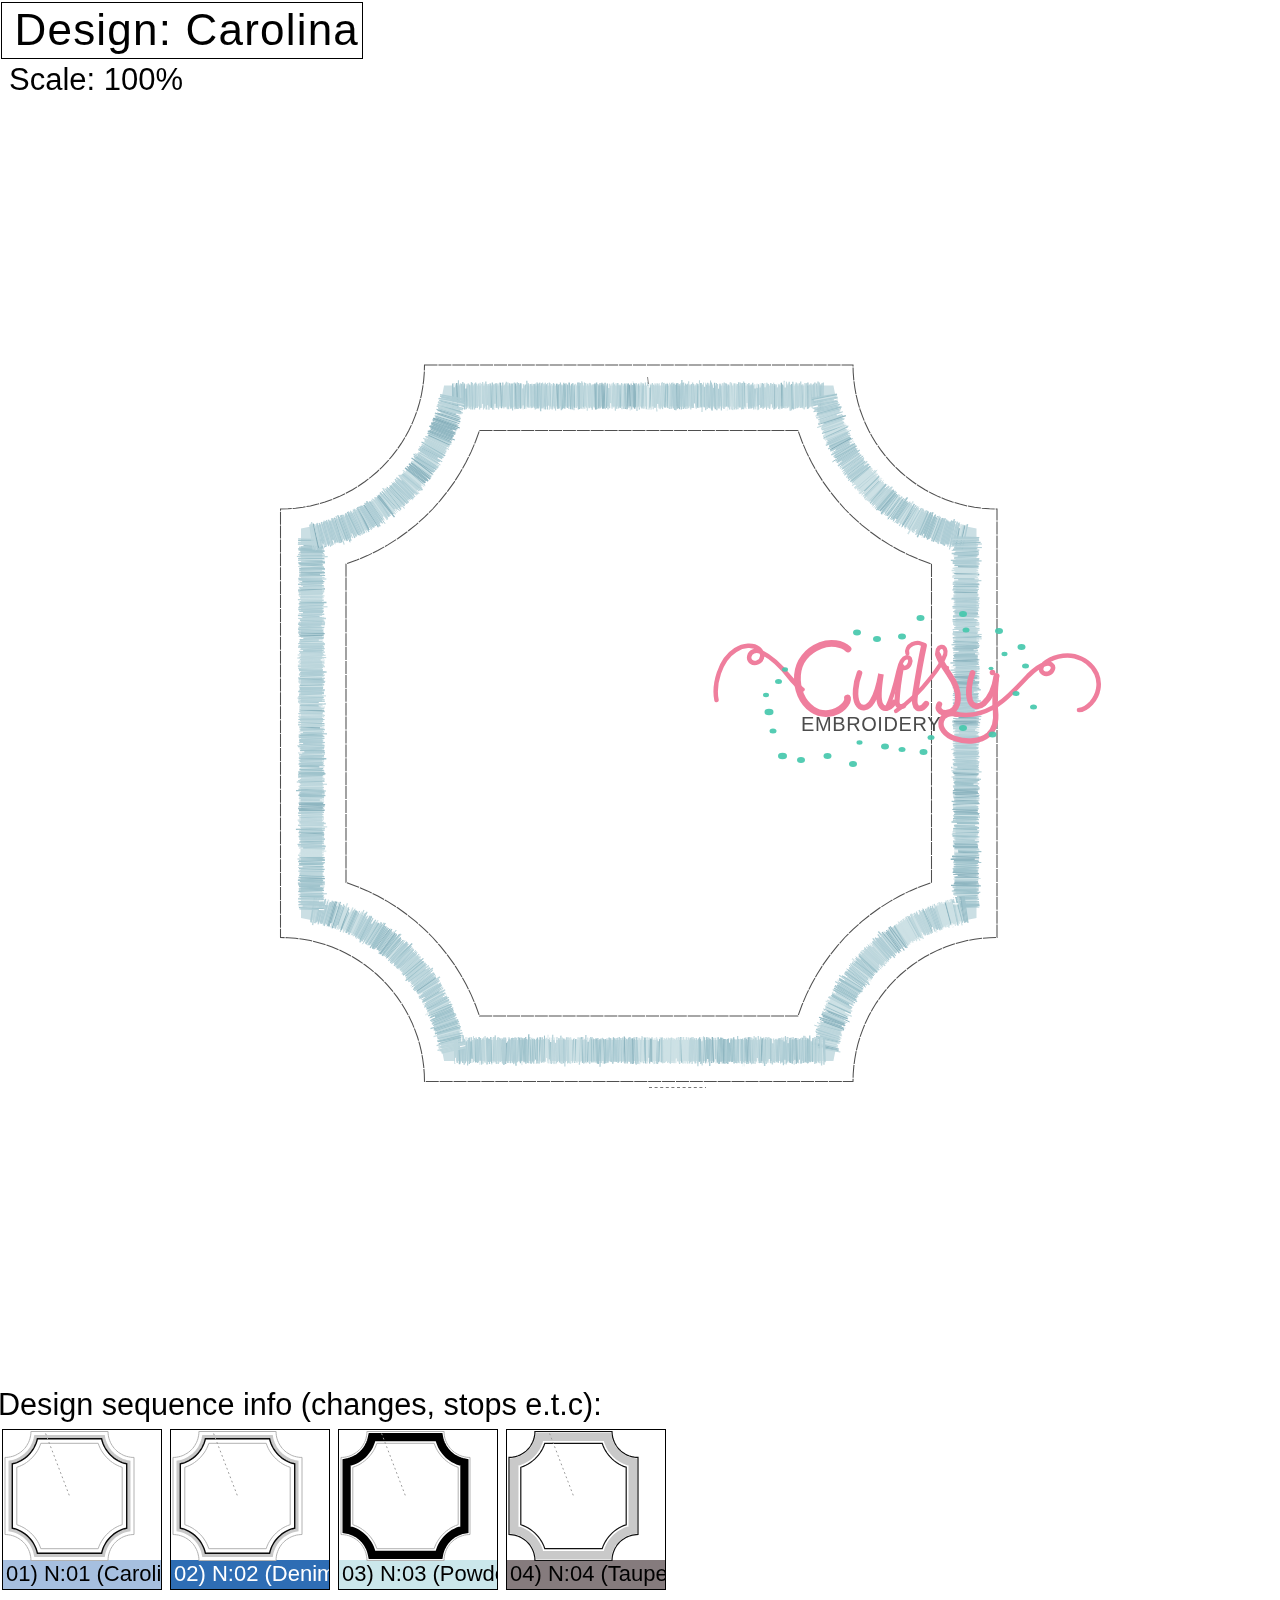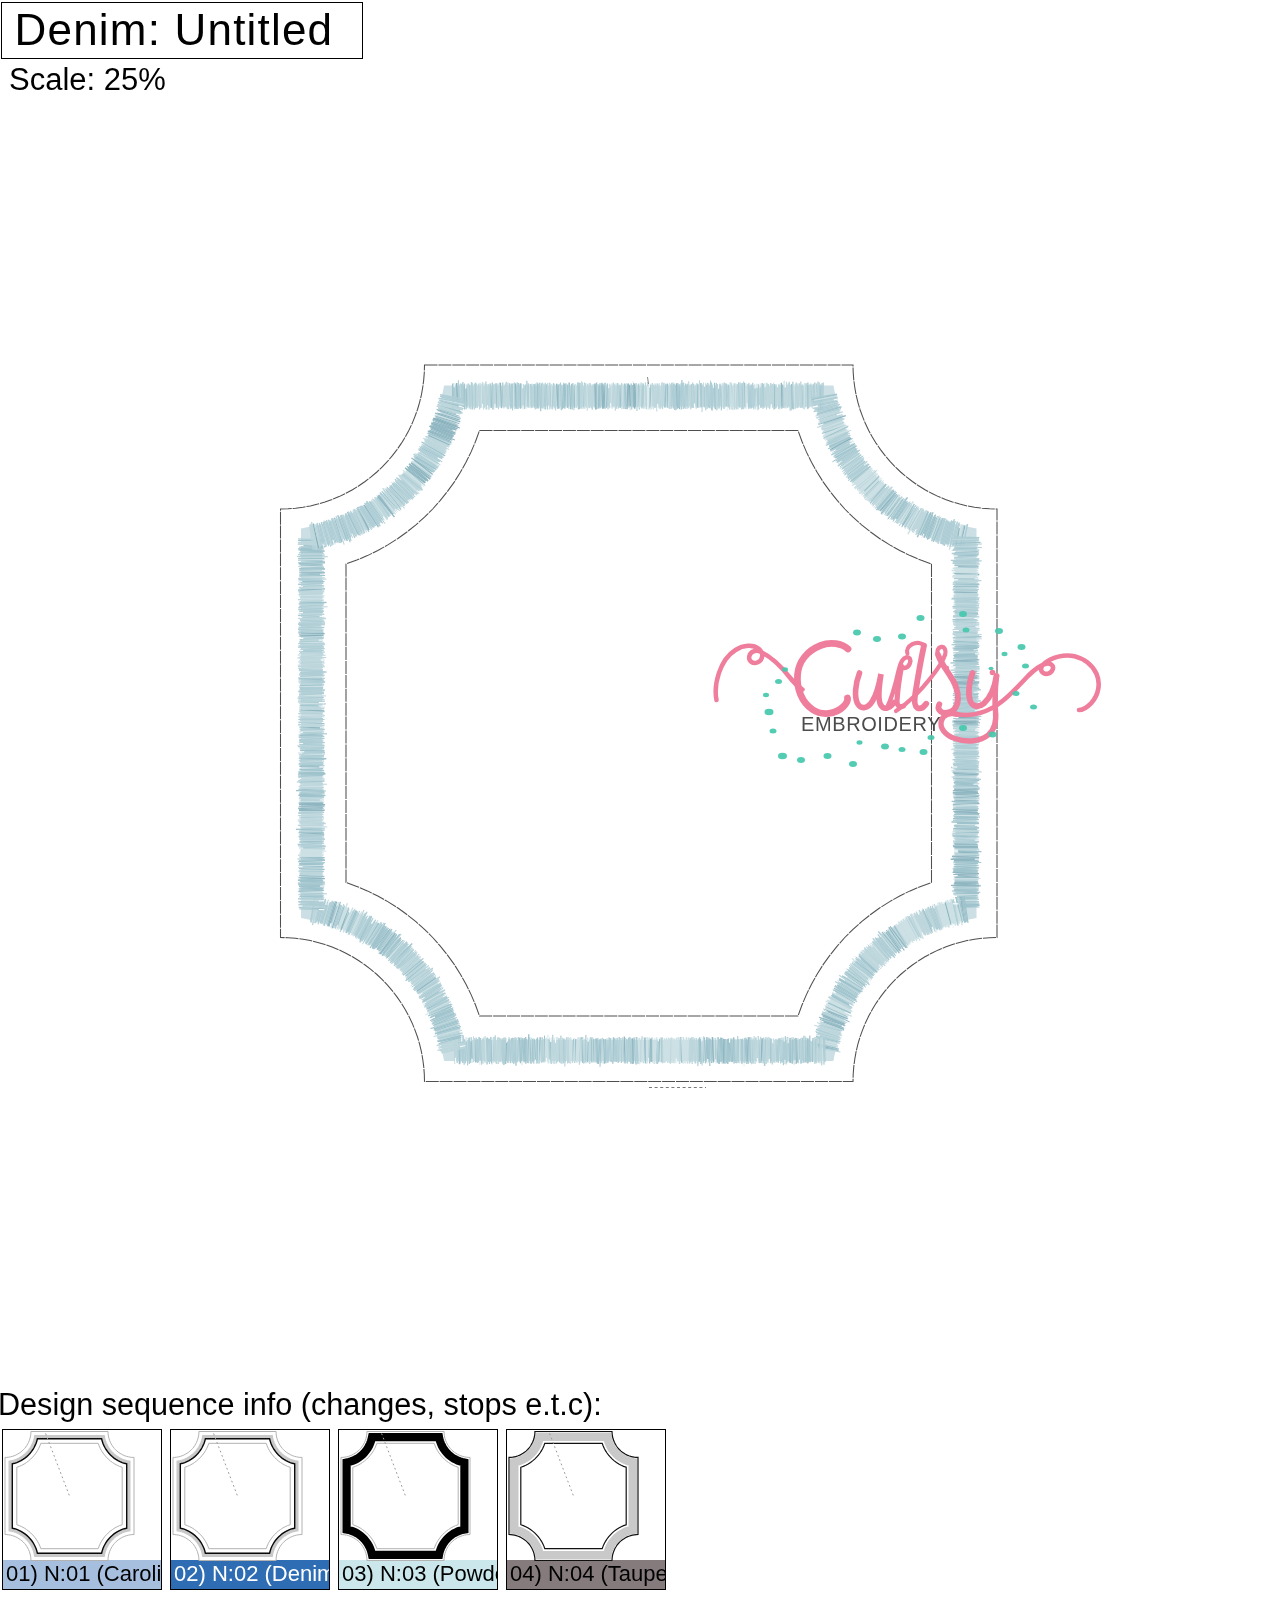--- a/index.html
+++ b/index.html
@@ -1,22 +1,22 @@
 <!DOCTYPE html>
 <html><head><meta charset="utf-8">
 <style>
 html,body{margin:0;padding:0;background:#fff;width:1280px;height:1600px;overflow:hidden}
 body{font-family:"Liberation Sans",sans-serif;position:relative}
 .abs{position:absolute}
 </style></head>
 <body>
 <div class="abs" style="left:1px;top:2px;width:360px;height:55px;border:1.5px solid #000;z-index:2">
-  <div class="abs" style="left:12.5px;top:1.8px;font-size:44px;letter-spacing:1.2px">Denim: Untitled</div>
+  <div class="abs" style="left:12.5px;top:1.8px;font-size:44px;letter-spacing:1.2px">Design: Carolina</div>
 </div>
-<div class="abs" style="left:9px;top:64.4px;font-size:31px;line-height:1;z-index:2">Scale: 25%</div>
+<div class="abs" style="left:9px;top:64.4px;font-size:31px;line-height:1;z-index:2">Scale: 100%</div>
 <div class="abs" style="left:-2px;top:1388.6px;font-size:30.6px;line-height:1;z-index:2">Design sequence info (changes, stops e.t.c):</div>
 <div style="position:absolute;left:2px;top:1429px;width:160px;height:161px;border:1px solid #000;box-sizing:border-box;background:#fff;z-index:1">
     <div style="position:absolute;left:0;bottom:0;width:100%;height:29px;background:#a6bfdf;overflow:hidden;white-space:nowrap;font-size:22px;line-height:28px;color:#000;padding-left:3px;box-sizing:border-box">01) N:01 (Carolina blue)</div>
   </div>
 <div style="position:absolute;left:170px;top:1429px;width:160px;height:161px;border:1px solid #000;box-sizing:border-box;background:#fff;z-index:1">
     <div style="position:absolute;left:0;bottom:0;width:100%;height:29px;background:#2e6db4;overflow:hidden;white-space:nowrap;font-size:22px;line-height:28px;color:#fff;padding-left:3px;box-sizing:border-box">02) N:02 (Denim)</div>
   </div>
 <div style="position:absolute;left:338px;top:1429px;width:160px;height:161px;border:1px solid #000;box-sizing:border-box;background:#fff;z-index:1">
     <div style="position:absolute;left:0;bottom:0;width:100%;height:29px;background:#cbe7eb;overflow:hidden;white-space:nowrap;font-size:22px;line-height:28px;color:#000;padding-left:3px;box-sizing:border-box">03) N:03 (Powder blue)</div>
   </div>

